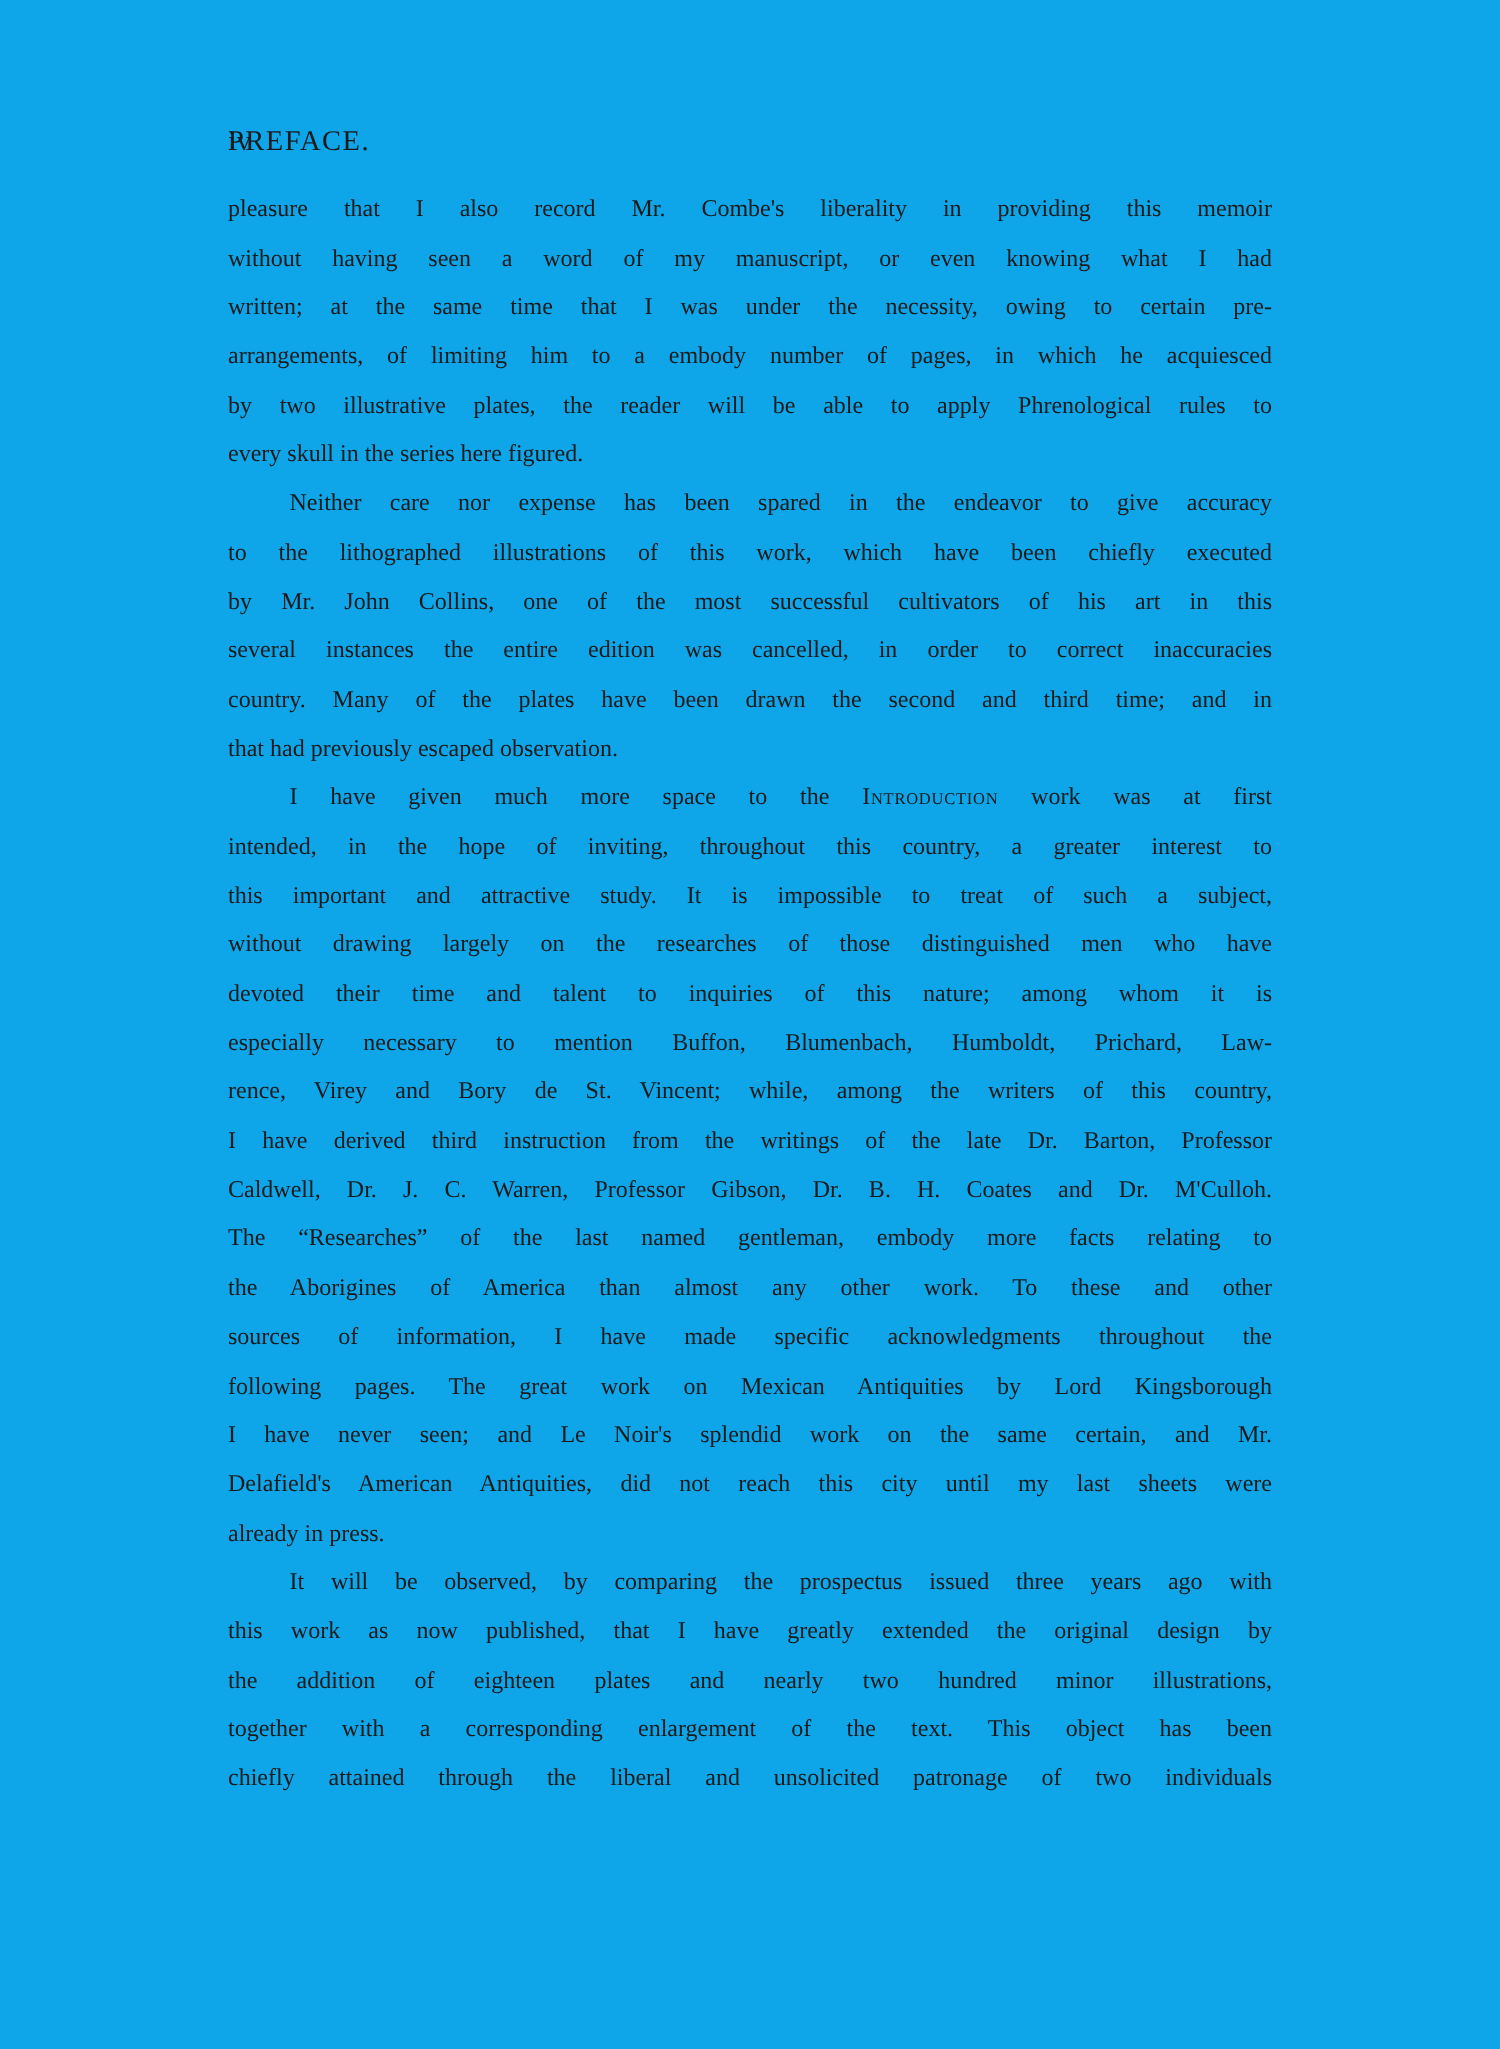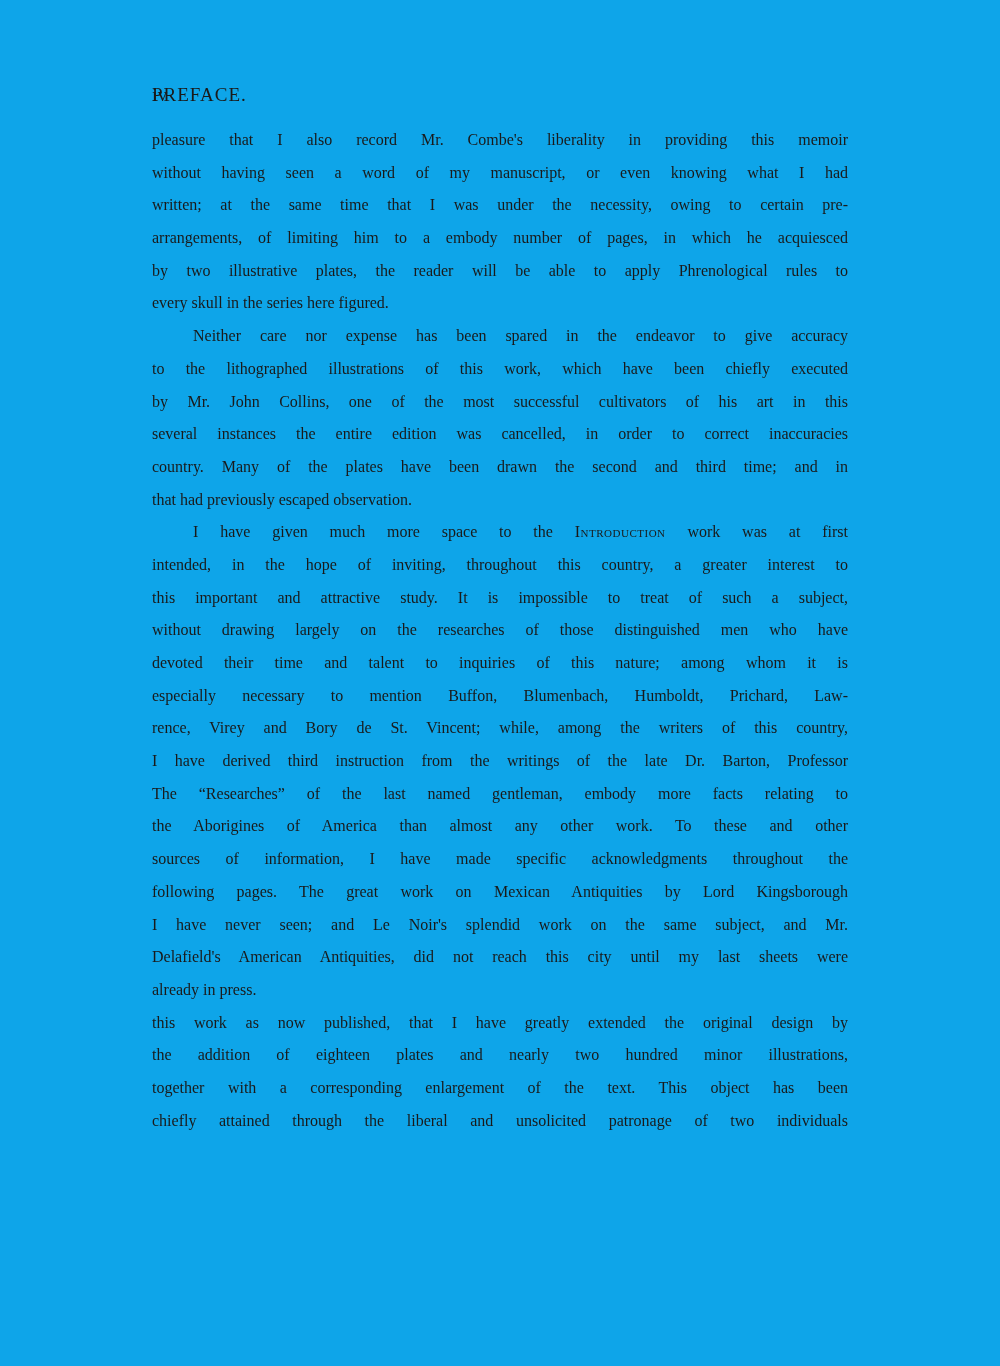--- a/index.html
+++ b/index.html
@@ -104,30 +104,32 @@
 
     <div class="paragraph">
       <span class="line indent"><span>I have given much more space to the </span><span class="smallcaps">Introduction</span><span> work was at first</span></span>
       <span class="line">intended, in the hope of inviting, throughout this country, a greater interest to</span>
       <span class="line">this important and attractive study.  It is impossible to treat of such a subject,</span>
       <span class="line">without drawing largely on the researches of those distinguished men who have</span>
       <span class="line">devoted their time and talent to inquiries of this nature; among whom it is</span>
       <span class="line">especially necessary to mention Buffon, Blumenbach, Humboldt, Prichard, Law-</span>
       <span class="line">rence, Virey and Bory de St. Vincent; while, among the writers of this country,</span>
       <span class="line">I have derived third instruction from the writings of the late Dr. Barton, Professor</span>
+      <span class="line">Caldwell, Dr. J. C. Warren, Professor Gibson, Dr. B. H. Coates and Dr. M'Culloh.</span>
       <span class="line">The “Researches” of the last named gentleman, embody more facts relating to</span>
       <span class="line">the Aborigines of America than almost any other work.  To these and other</span>
       <span class="line">sources of information, I have made specific acknowledgments throughout the</span>
       <span class="line">following pages.  The great work on Mexican Antiquities by Lord Kingsborough</span>
-      <span class="line">I have never seen; and Le Noir's splendid work on the same subject, and Mr.</span>
+      <span class="line">I have never seen; and Le Noir's splendid work on the same certain, and Mr.</span>
       <span class="line">Delafield's American Antiquities, did not reach this city until my last sheets were</span>
       <span class="line last">already in press.</span>
     </div>
 
     <div class="paragraph">
+      <span class="line indent">It will be observed, by comparing the prospectus issued three years ago with</span>
       <span class="line">this work as now published, that I have greatly extended the original design by</span>
       <span class="line">the addition of eighteen plates and nearly two hundred minor illustrations,</span>
       <span class="line">together with a corresponding enlargement of the text.  This object has been</span>
       <span class="line">chiefly attained through the liberal and unsolicited patronage of two individuals</span>
     </div>
 
   </div>
 </div>
 
 </body></html>

